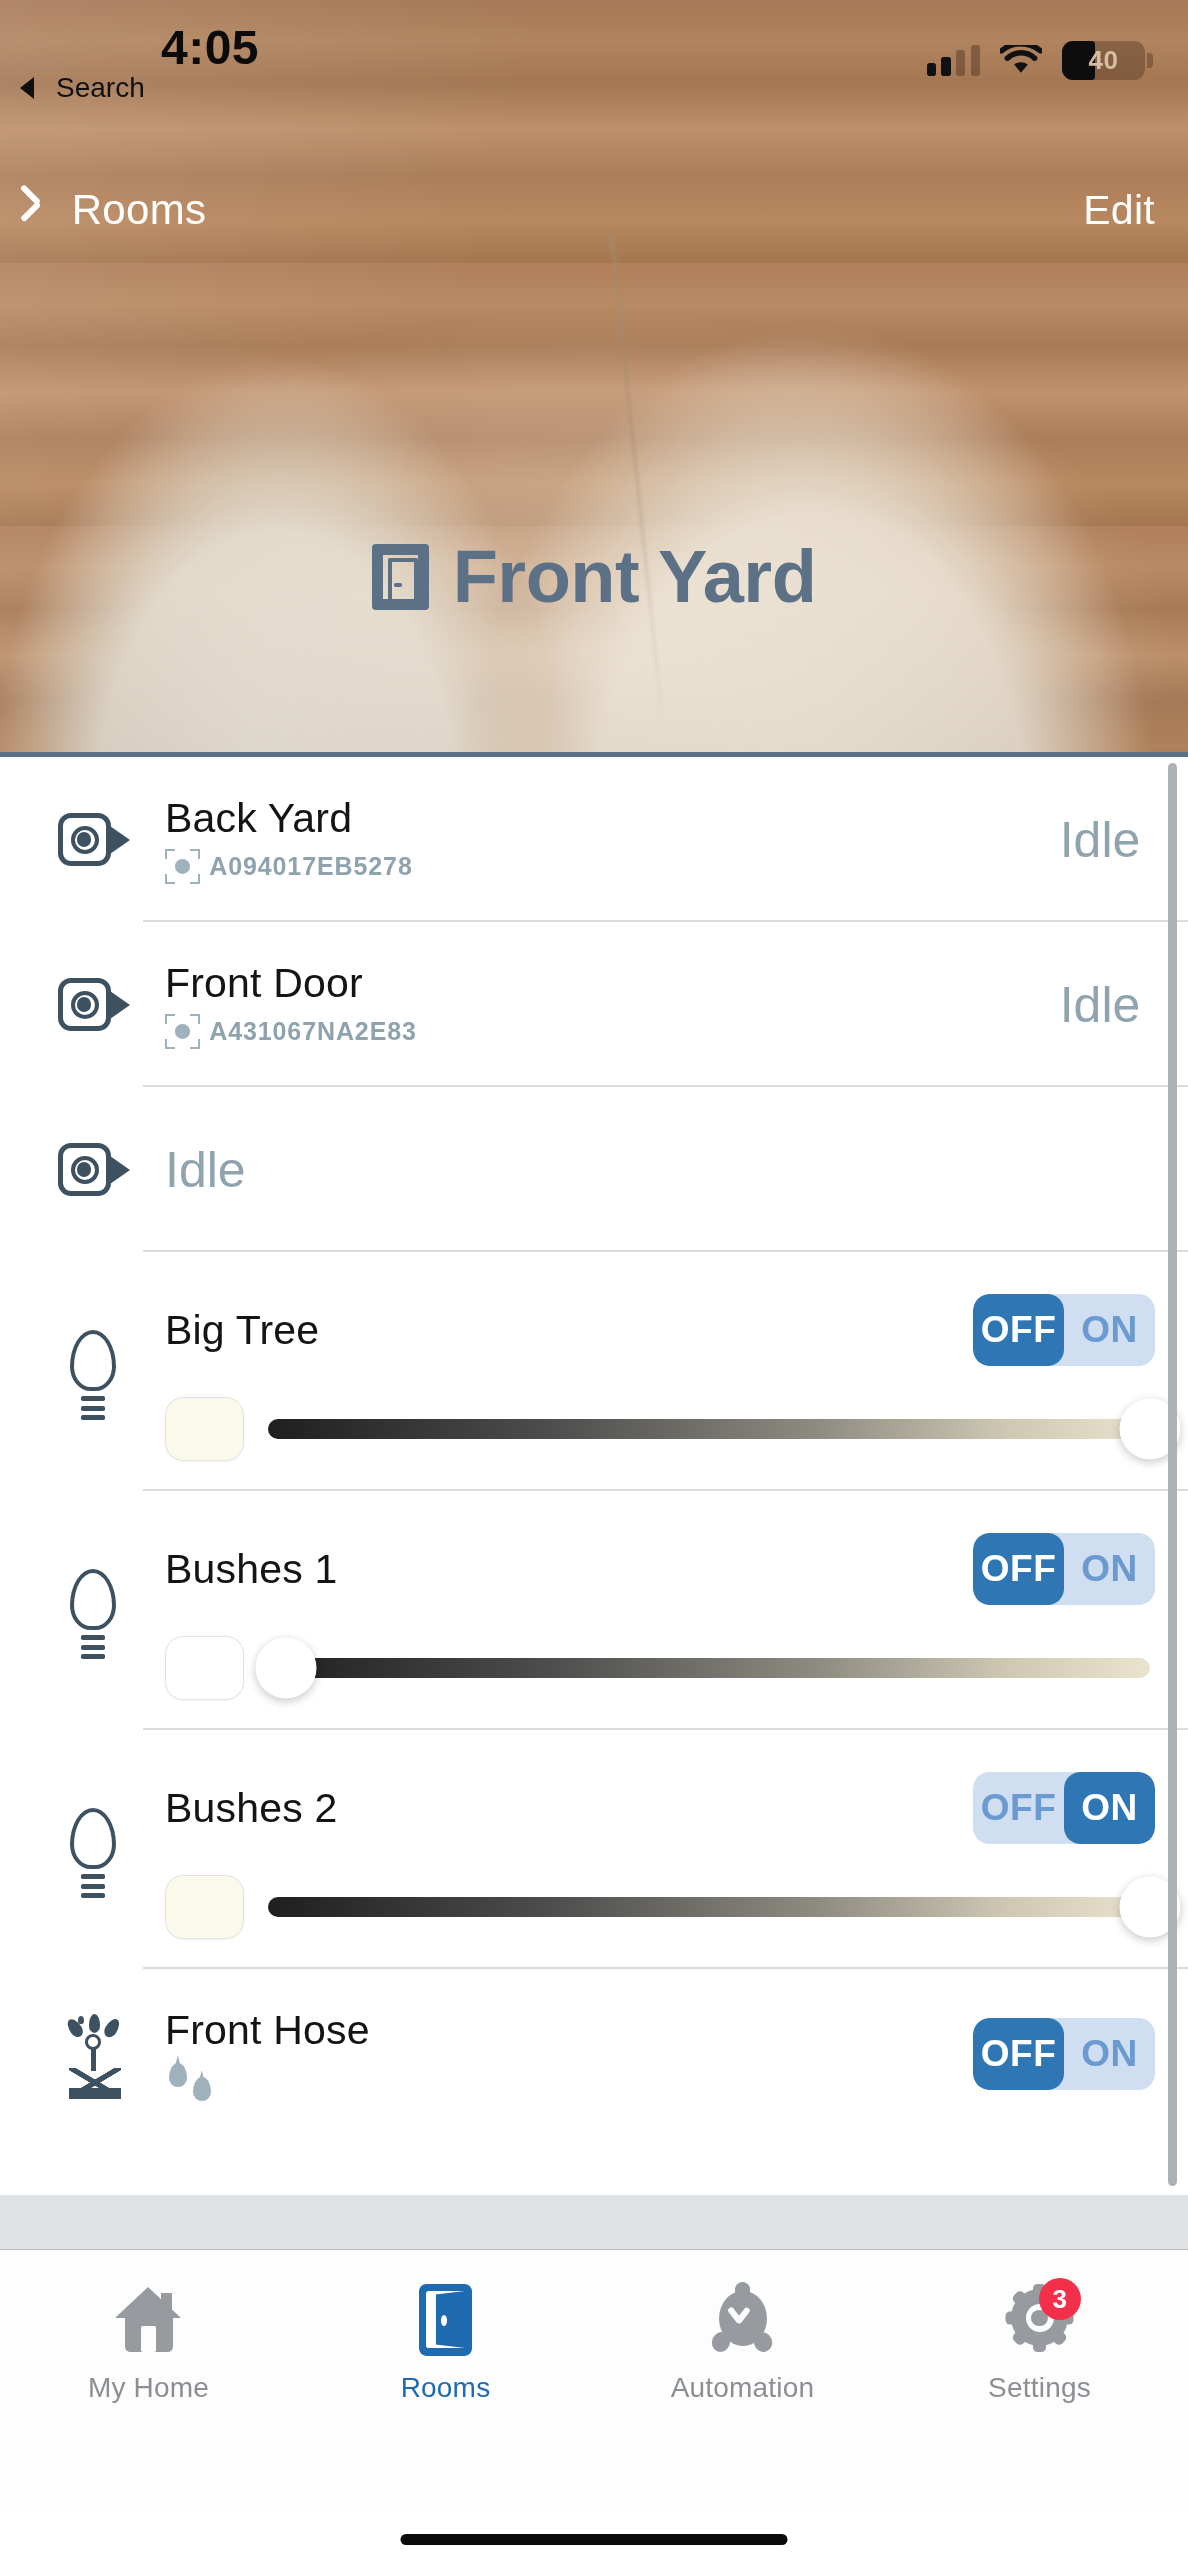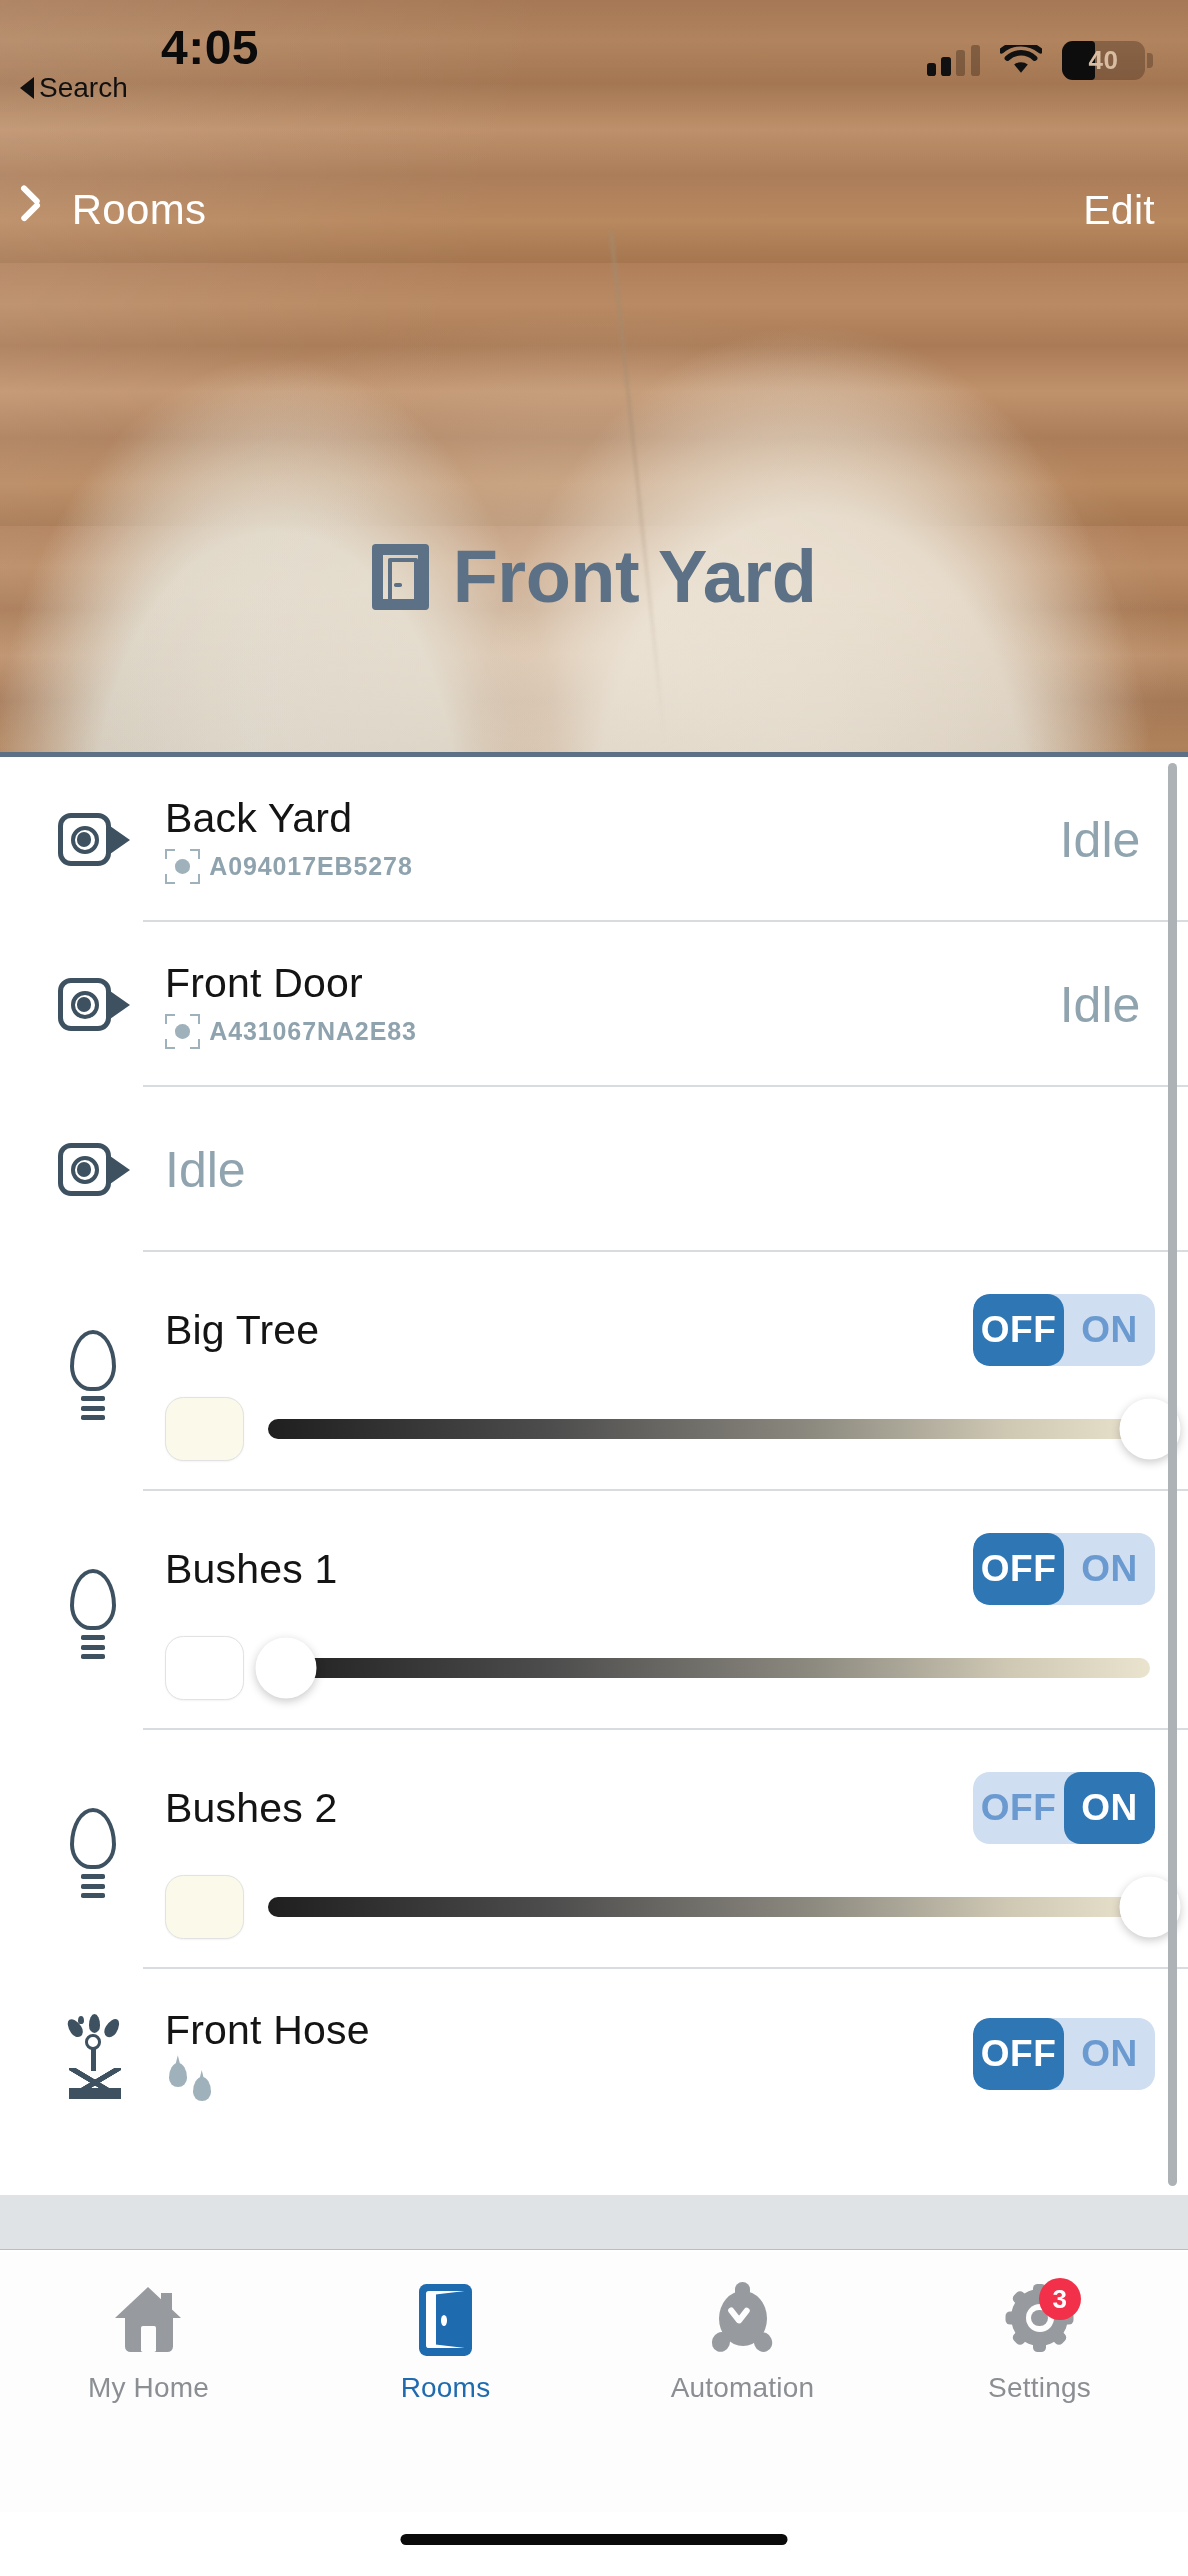--- a/index.html
+++ b/index.html
@@ -80,21 +80,21 @@
     position:absolute; left:0; top:0; bottom:0; width:40%;
     border-radius:11px 3.7px 3.7px 11px; background:#0d0d0d;
   }
   .battery-num{
     position:relative; z-index:2; font-size:26px; font-weight:700;
     color:#d8bda2; letter-spacing:0.5px;
   }
 
   .back-search{
     position:absolute; left:20px; top:72px; z-index:6;
-    display:flex; align-items:center; gap:5px;
+    display:flex; align-items:center; gap:22px;
     font-size:28px; color:#101010; font-weight:400;
   }
   .back-search .tri{
     width:0;height:0;border-top:11px solid transparent;border-bottom:11px solid transparent;
     border-right:14.7px solid #101010;
   }
 
   
   .navbar{
     position:absolute; left:0; top:162px; width:1188px; height:96px; z-index:6;

